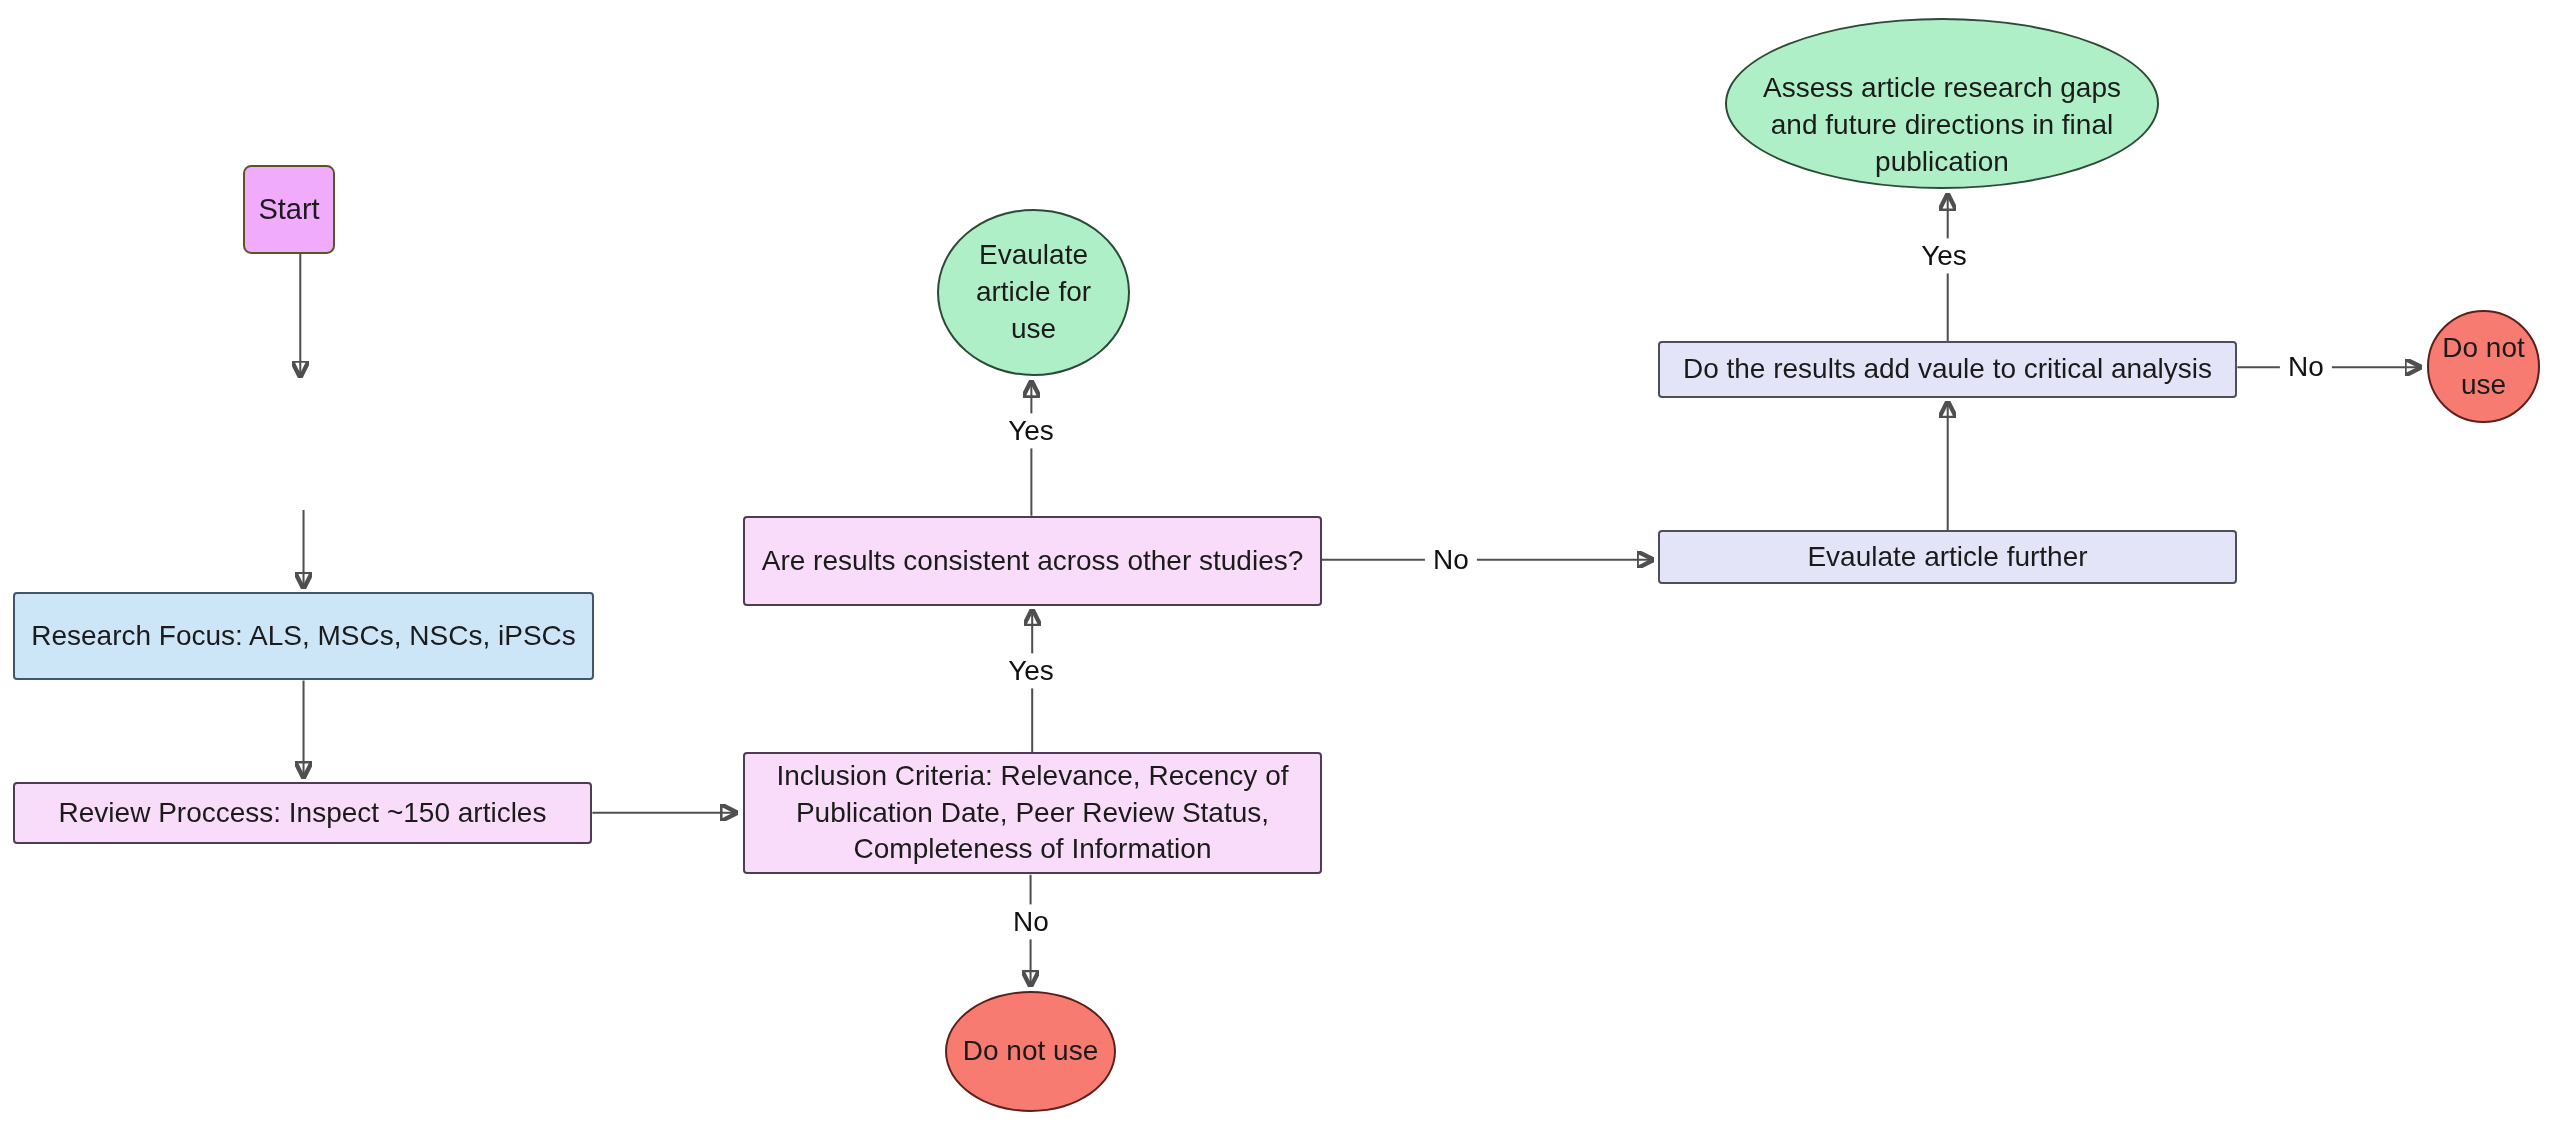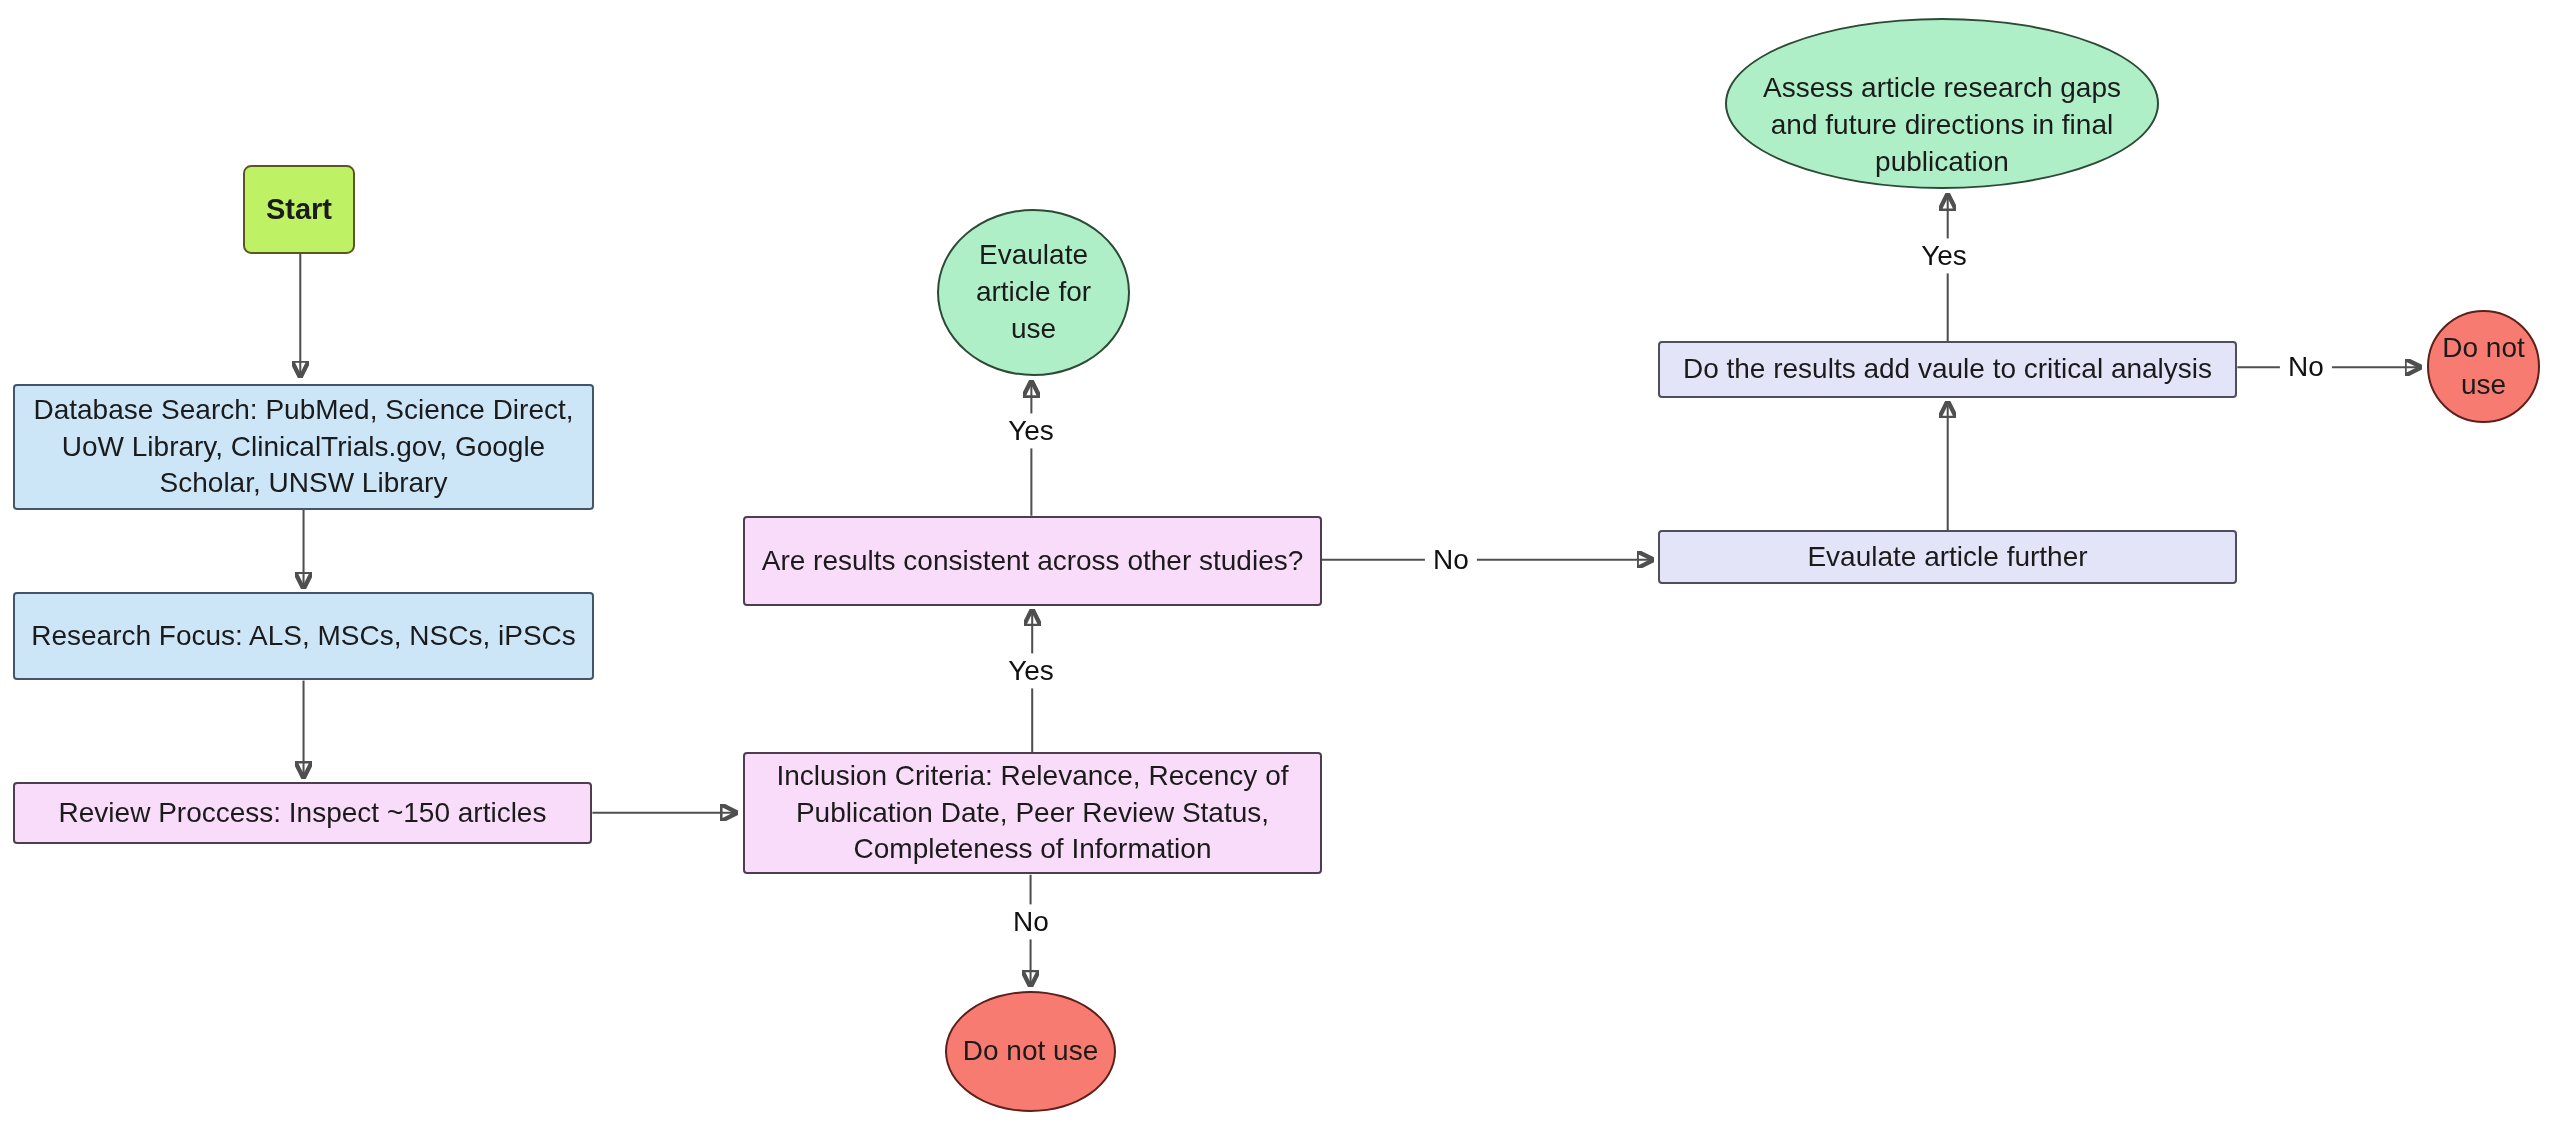--- a/index.html
+++ b/index.html
@@ -78,27 +78,24 @@
     <path d="M726,996 L902,996" marker-end="url(#arrowhead)"></path>
     <path d="M1265,922 L1265,748" marker-end="url(#arrowhead)"></path>
     <path d="M1263,1072 L1263,1208" marker-end="url(#arrowhead)"></path>
     <path d="M1264,632 L1264,468" marker-end="url(#arrowhead)"></path>
     <path d="M1620,686 L2025,686" marker-end="url(#arrowhead)"></path>
     <path d="M2387,650 L2387,493" marker-end="url(#arrowhead)"></path>
     <path d="M2387,418 L2387,239" marker-end="url(#arrowhead)"></path>
     <path d="M2742,450 L2966,450" marker-end="url(#arrowhead)"></path>
   </svg>
 
-  <div class="node rect" style="left: 243px; top: 165px; width: 112px; height: 89px; font-size: 29px; background-color: #bef264; border-color: rgb(93, 84, 38); font-weight: bold;">
+  <div class="node rect" style="left: 243px; top: 165px; width: 92px; height: 89px; font-size: 29px; background-color: #f0abfc; border-color: rgb(93, 84, 38);">
     <span class="node-label">Start</span>
   </div>
 
-  <div class="node rect rect-sm-radius" style="left: 13px; top: 384px; width: 581px; height: 126px; background-color: rgb(204, 230, 248); border-color: rgb(68, 84, 106);">
-    <span class="node-label">Database Search: PubMed, Science Direct, UoW Library, ClinicalTrials.gov, Google Scholar, UNSW Library</span>
-  </div>
 
   <div class="node rect rect-sm-radius" style="left: 13px; top: 592px; width: 581px; height: 88px; background-color: rgb(204, 230, 248); border-color: rgb(68, 84, 106);">
     <span class="node-label">Research Focus: ALS, MSCs, NSCs, iPSCs</span>
   </div>
 
   <div class="node rect rect-sm-radius" style="left: 13px; top: 782px; width: 579px; height: 62px; background-color: rgb(249, 220, 249); border-color: rgb(78, 61, 81);">
     <span class="node-label">Review Proccess: Inspect ~150 articles</span>
   </div>
 
   <div class="node rect rect-sm-radius" style="left: 743px; top: 752px; width: 579px; height: 122px; background-color: rgb(249, 220, 249); border-color: rgb(78, 61, 81);">

